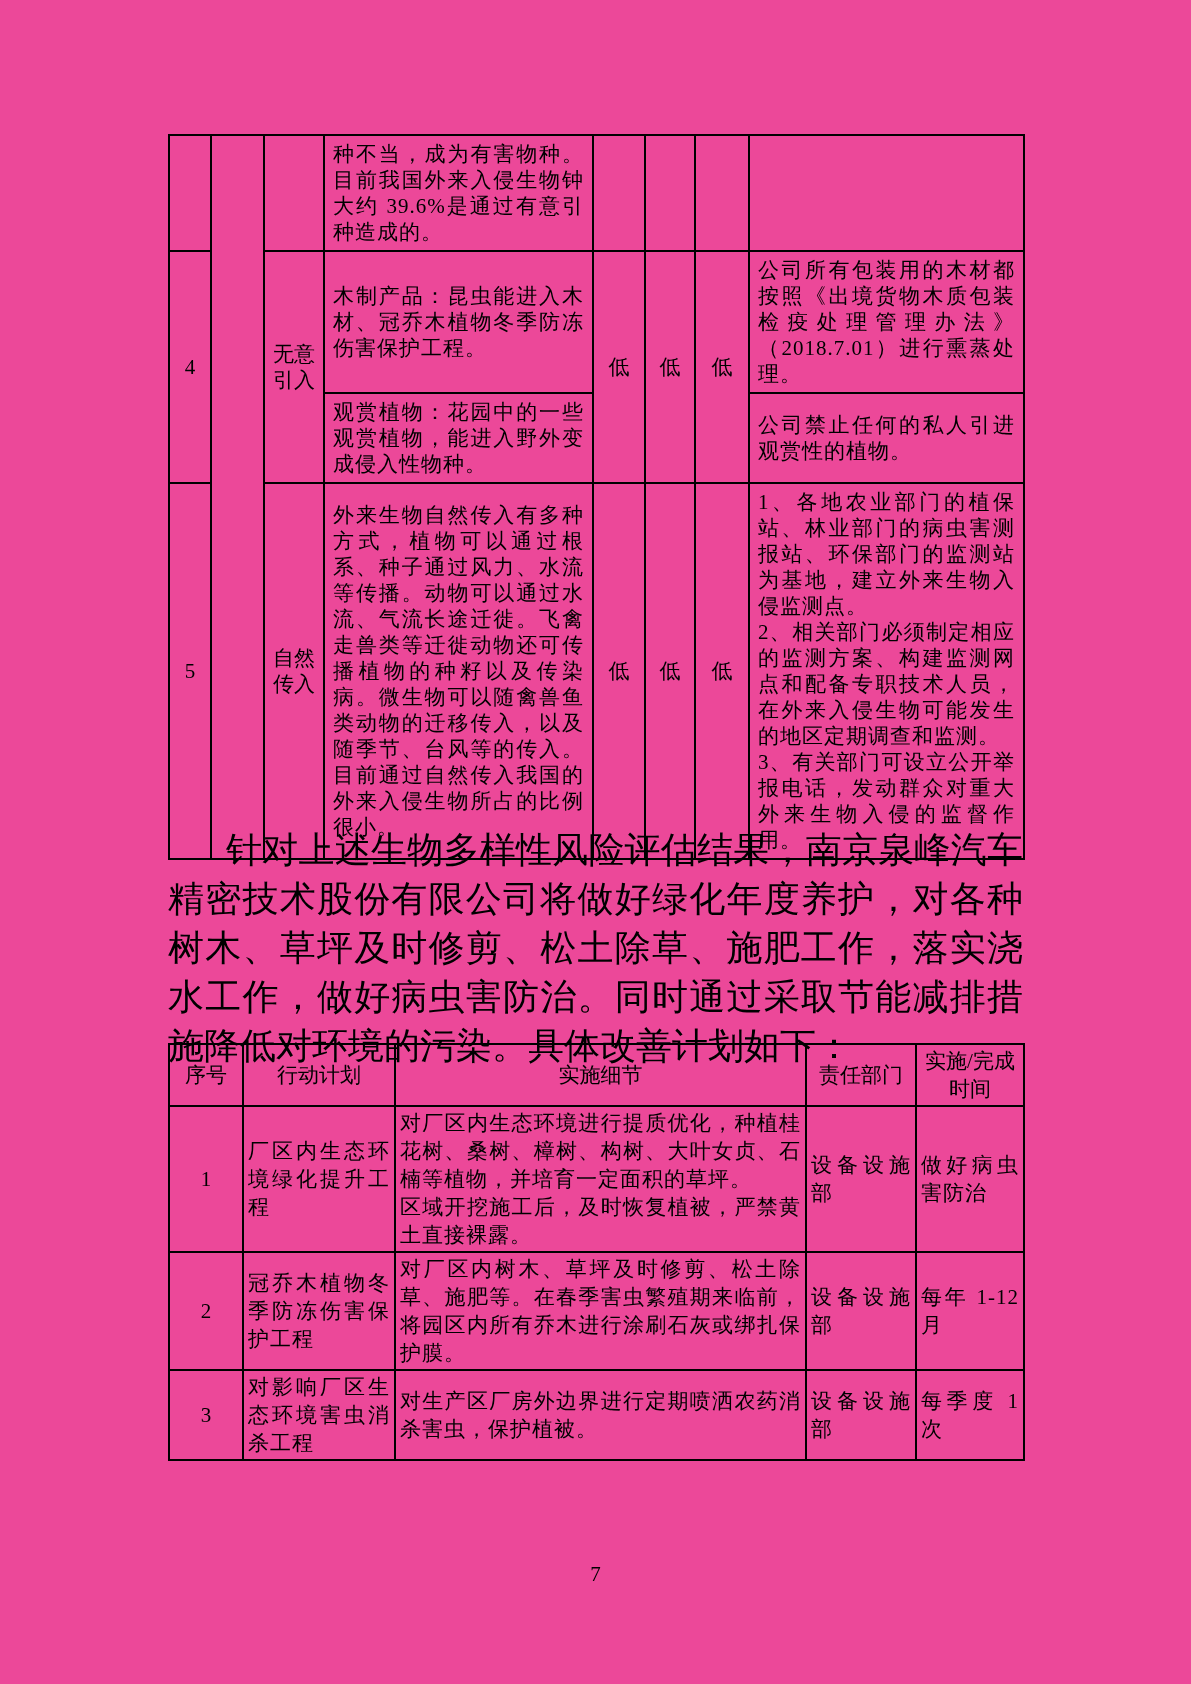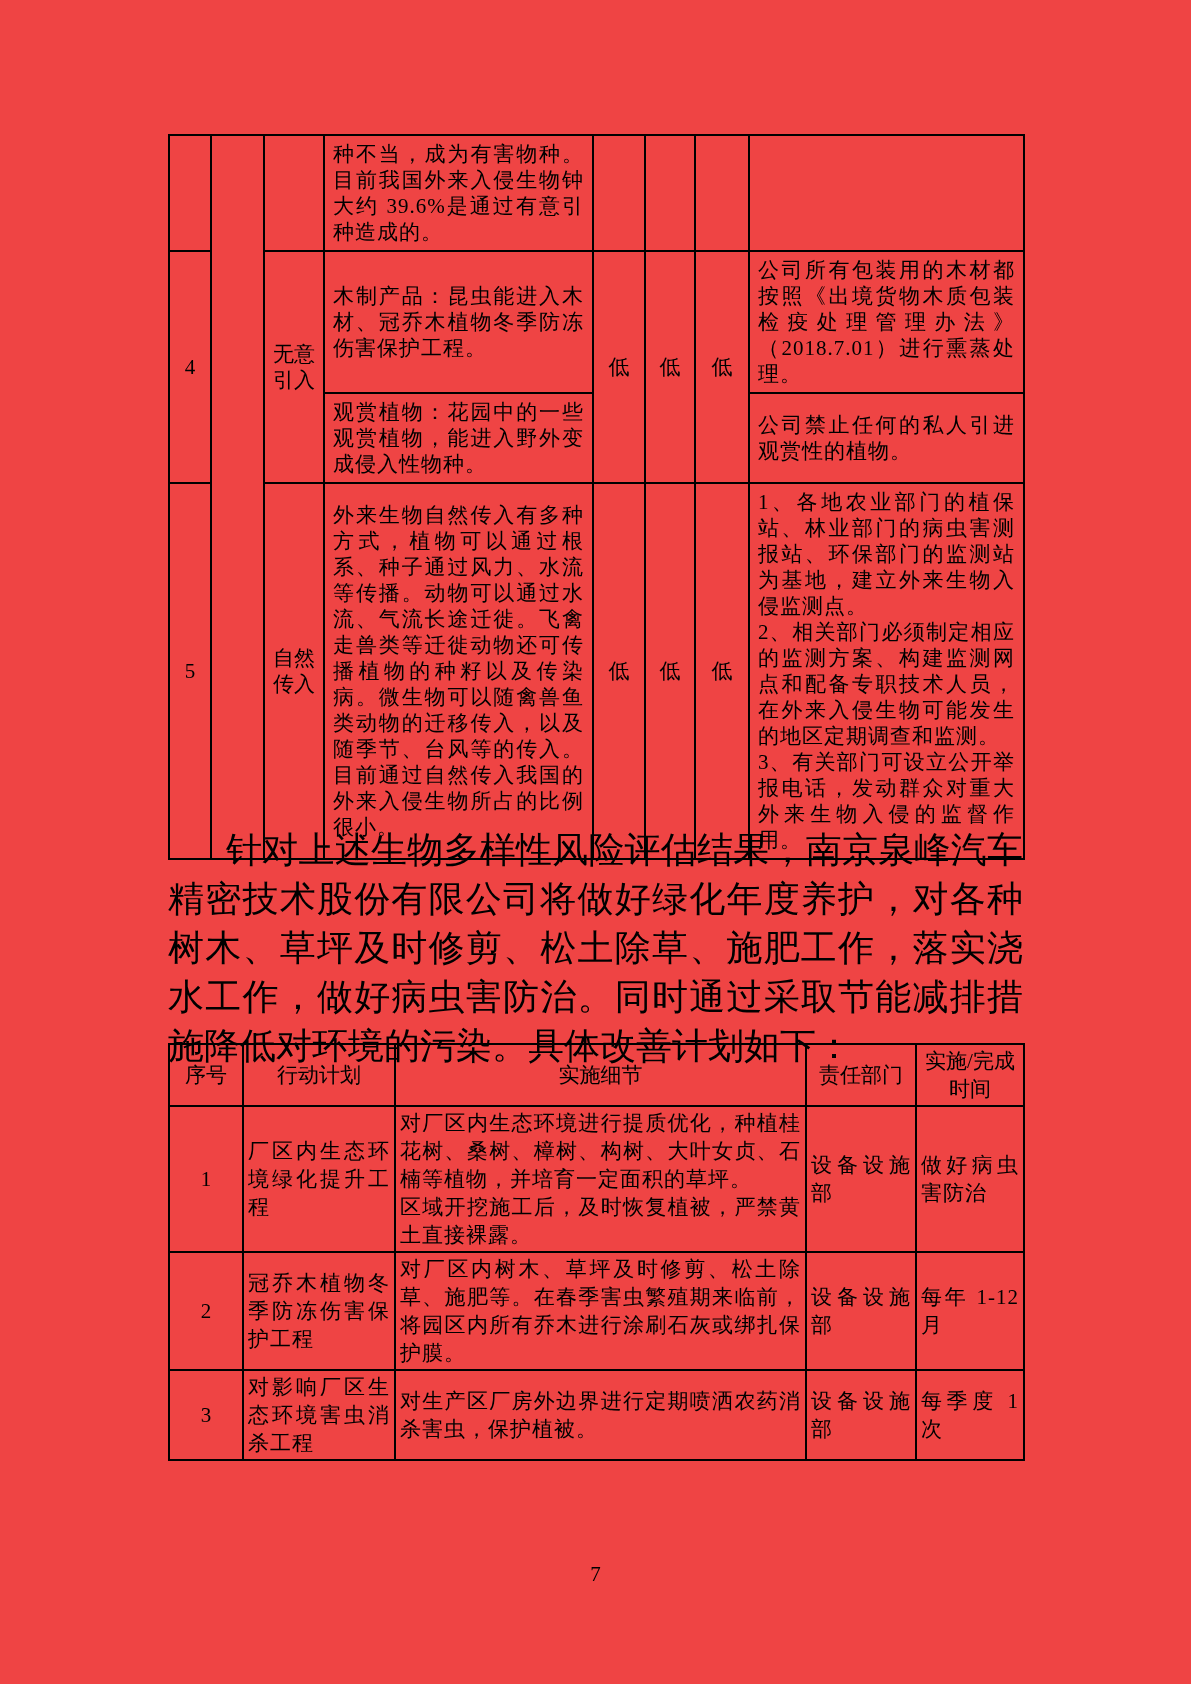--- a/index.html
+++ b/index.html
@@ -1,19 +1,19 @@
 <!DOCTYPE html>
 <html><head>
 <meta charset="utf-8">
 <style>
   html,body{margin:0;padding:0;background:#888;}
   .page{
     position:relative;
     width:1191px;height:1684px;
-    background:#ef4444;
+    background:#ec4899;
     font-family:"Liberation Serif","DejaVu Serif",serif;
     color:#000;
     overflow:hidden;
   }
   table{border-collapse:collapse;table-layout:fixed;position:absolute;left:168px;}
   td{border:2px solid #000;overflow:hidden;}
   
   .t1{top:134px;width:855px;}
   .t1 td{
     font-size:21px;line-height:26px;

